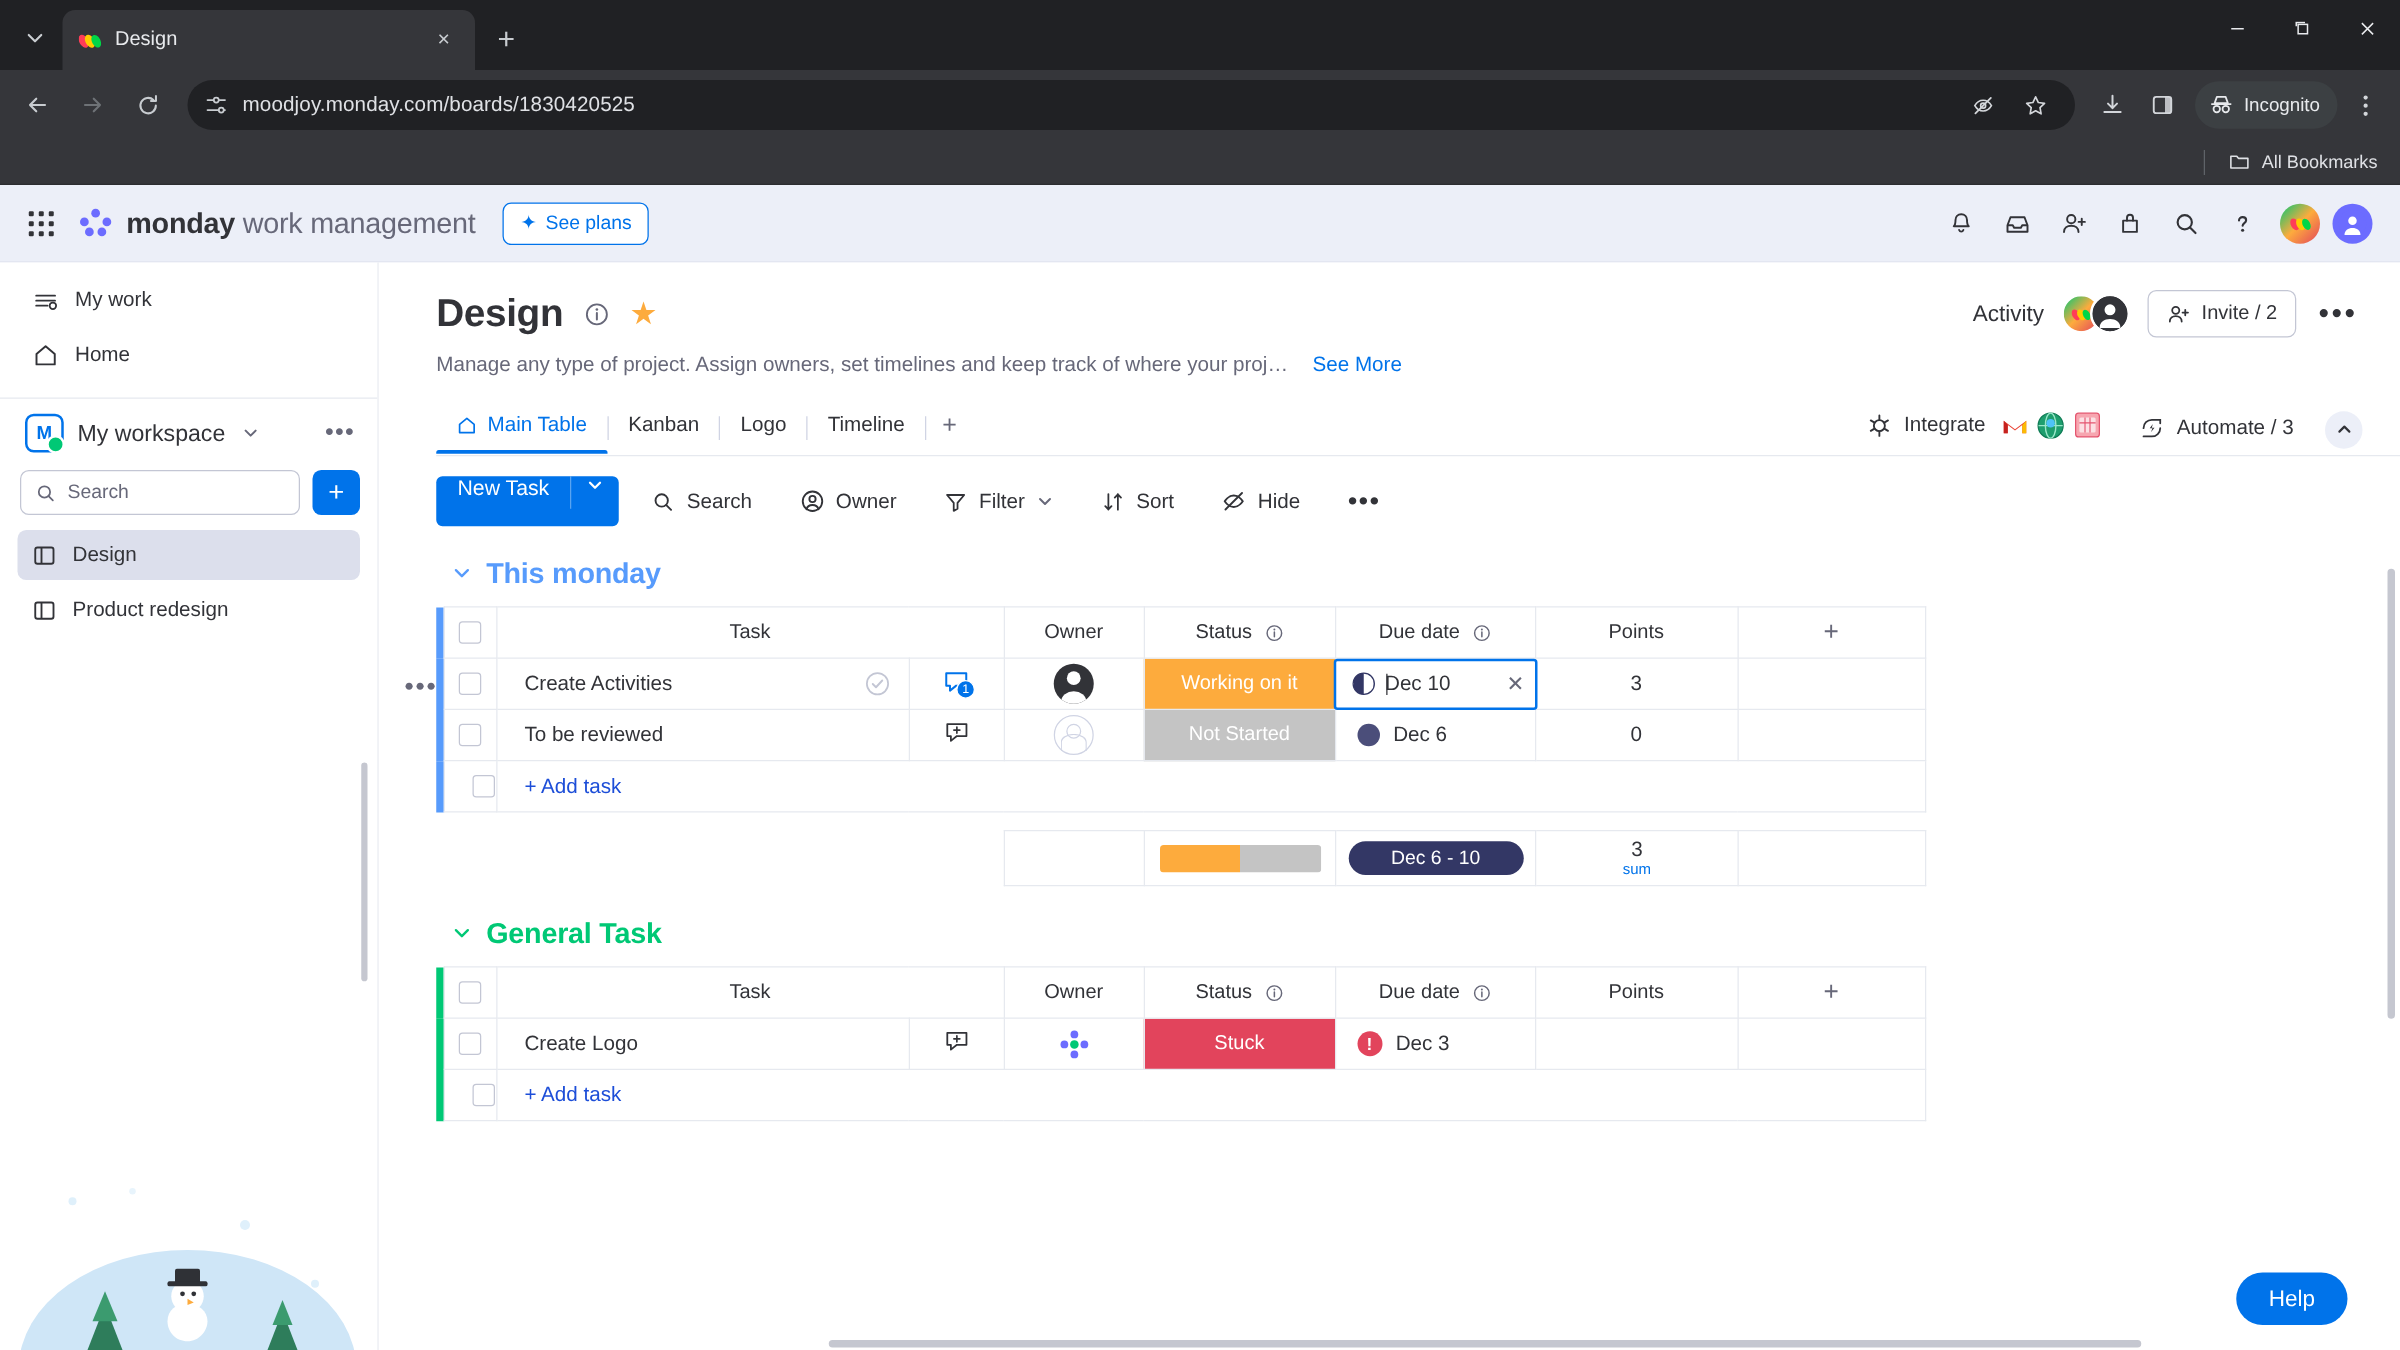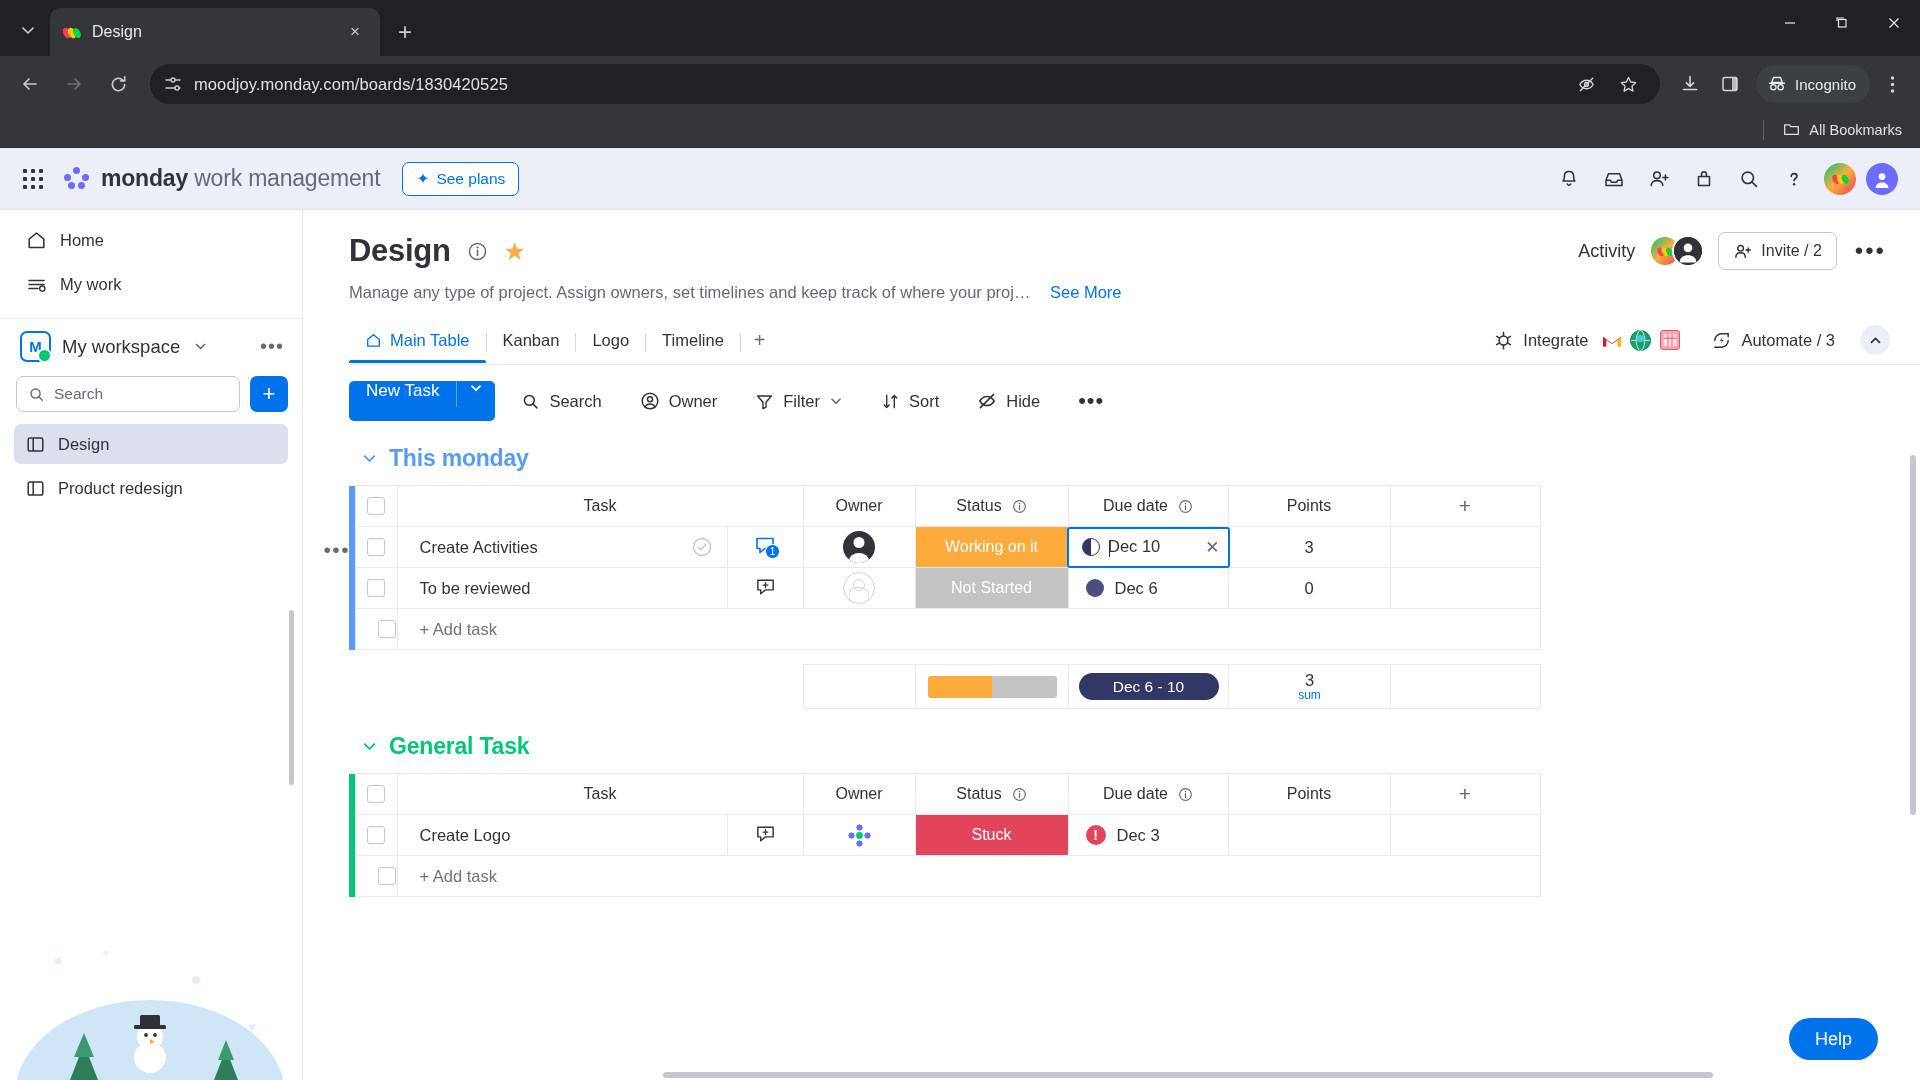--- a/index.html
+++ b/index.html
@@ -193,21 +193,21 @@
     display: flex; align-items: center; gap: 8px; padding: 9px 16px 12px; font-size: 16.5px;
     color: #323338; position: relative;
   }
   .vtab.active { color: #0073ea; font-weight: 500; }
   .vtab.active::after {
     content:''; position:absolute; left: 0; right: 0; bottom: -1px; height: 3px; background: #0073ea;
     border-radius: 2px 2px 0 0;
   }
   .tab-sep { width: 1px; height: 19px; background: #d0d4e4; }
   .tab-plus { padding: 9px 13px 12px; font-size: 20px; color: #676879; font-weight: 300; }
-  .tabs-right { margin-left: auto; display: flex; align-items: center; gap: 9px; padding-bottom: 4px; }
+  .tabs-right { margin-left: auto; display: flex; align-items: flex-end; gap: 9px; padding-bottom: 4px; }
   .integrate-btn, .automate-btn {
     display: flex; align-items: center; gap: 9px; font-size: 16.5px; color: #323338;
     padding: 6px 10px; border-radius: 6px;
   }
   .integ-icons { display: flex; align-items: center; gap: 4px; margin-left: 2px; }
   .integ-icon { width: 25px; height: 25px; border-radius: 5px; display:flex; align-items:center; justify-content:center; }
   .collapse-btn {
     width: 30px; height: 30px; border-radius: 50%; background: #eceff8; color: #323338;
     display: flex; align-items: center; justify-content: center; margin-left: 6px;
   }
@@ -305,21 +305,21 @@
   .caret-bar {
     display:inline-block; width: 1.5px; height: 17px; background:#323338; margin-right: -2px;
     vertical-align: middle;
   }
   .date-x { margin-left: auto; color: #676879; font-size: 17px; padding-left: 6px; }
   .alert-circle {
     width: 20px; height: 20px; border-radius: 50%; background: #e2445c; color: #fff;
     display:flex; align-items:center; justify-content:center; font-size: 14px; font-weight:700;
   }
   .points-cell { text-align: center; font-size: 16.5px; color: #323338; }
-  .addtask-row td { color: #737373; font-size: 16.5px; padding-left: 22px; }
+  .addtask-row td { color: #1d4ed8; font-size: 16.5px; padding-left: 22px; }
   .row-dots {
     position: absolute; left: 14px; color: #676879; font-size: 21px; letter-spacing: 1.5px;
   }
 
   
   .sum-tbl { border-collapse: collapse; table-layout: fixed; margin-left: 454px; margin-top: 14px; }
   .sum-tbl td { border: 1px solid #e6e9ef; height: 44px; margin-left: 44px; }
   .sum-bar { display: flex; height: 22px; width: 129px; margin: 0 auto; border-radius: 3px; overflow: hidden; }
   .sum-bar i { display: block; height: 100%; }
   .sum-pill {
@@ -554,33 +554,33 @@
       </div>
     </div>
 
     <div class="body-area">
 
       <div class="sidebar">
         <div style="height:8px"></div>
         <div class="nav-item">
           <span style="display:flex;color:#323338;">
             <svg width="21" height="21" viewBox="0 0 21 21">
-                <path d="M3.2 9.2L10.5 3l7.3 6.2v8.3H3.2z" stroke="currentColor" stroke-width="1.55" fill="none" stroke-linejoin="round"></path>
-              </svg>
-          </span>
-          <span>Home</span>
-        </div>
-        <div class="nav-item">
-          <span style="display:flex;color:#323338;">
-            <svg width="21" height="21" viewBox="0 0 21 21">
                 <path d="M3 6.5h15M3 10.5h15M3 14.5h9" stroke="currentColor" stroke-width="1.55" stroke-linecap="round"></path>
                 <circle cx="16.3" cy="14.6" r="2.6" stroke="currentColor" stroke-width="1.4" fill="none"></circle>
               </svg>
           </span>
           <span>My work</span>
+        </div>
+        <div class="nav-item">
+          <span style="display:flex;color:#323338;">
+            <svg width="21" height="21" viewBox="0 0 21 21">
+                <path d="M3.2 9.2L10.5 3l7.3 6.2v8.3H3.2z" stroke="currentColor" stroke-width="1.55" fill="none" stroke-linejoin="round"></path>
+              </svg>
+          </span>
+          <span>Home</span>
         </div>
         <div class="sb-divider"></div>
 
         <div class="ws-row">
           <div class="ws-badge">M</div>
           <div class="ws-name">My workspace</div>
           <span class="ws-caret">
             <svg width="15" height="15" viewBox="0 0 15 15">
                 <path d="M3.5 5.5l4 4 4-4" stroke="currentColor" stroke-width="1.6" fill="none" stroke-linecap="round" stroke-linejoin="round"></path>
               </svg>

